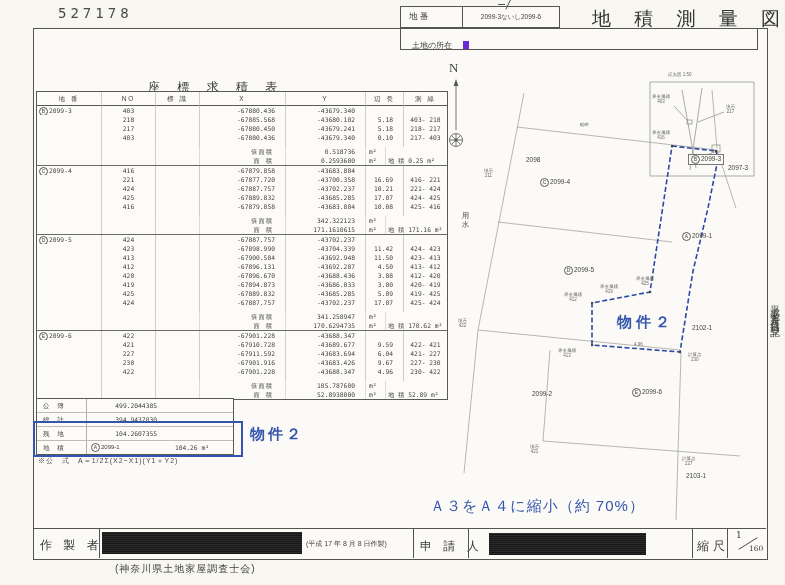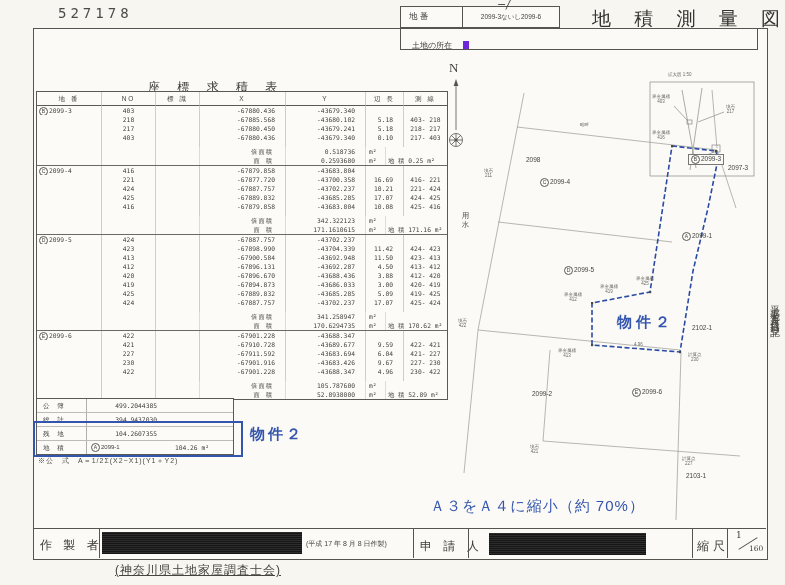--- a/index.html
+++ b/index.html
@@ -64,21 +64,21 @@
   #north-label{position:absolute;left:9px;top:2px;font-size:13px;color:#44443f;font-family:"Liberation Serif",serif;}
   
   #reduction-note{left:430px;top:497px;font-size:15px;color:#3355ad;letter-spacing:1px;}
   #registration-note{left:768px;top:298px;height:175px;writing-mode:vertical-rl;text-orientation:upright;font-size:9.5px;color:#45453f;font-family:"DejaVu Serif",serif;letter-spacing:2px;}
   
   .vline{border-left:1px solid #55554f;width:0;}
   #footer-line{left:33px;top:528px;width:733px;border-top:1.2px solid #55554f;}
   .redact{background:repeating-linear-gradient(0deg,#161616 0 1px,#2c2c2c 1px 2px);}
   #creator-label,#applicant-label,#scale-label{font-size:12px;letter-spacing:4px;color:#3d3d3a;}
   #date-note{font-size:7px;color:#45453f;}
-  #association{font-size:12px;color:#45453f;letter-spacing:1px;text-decoration:underline;}
+  #association{font-size:10px;color:#45453f;letter-spacing:1px;}
   .fr-num{font-family:"DejaVu Serif",serif;color:#3d3d3a;}
 </style>
 </head>
 <body>
 
 <div class="abs" id="stamp">527178</div>
 
 <div class="abs" id="frame"></div>
 
 <div class="abs hbox" id="lot-row">

